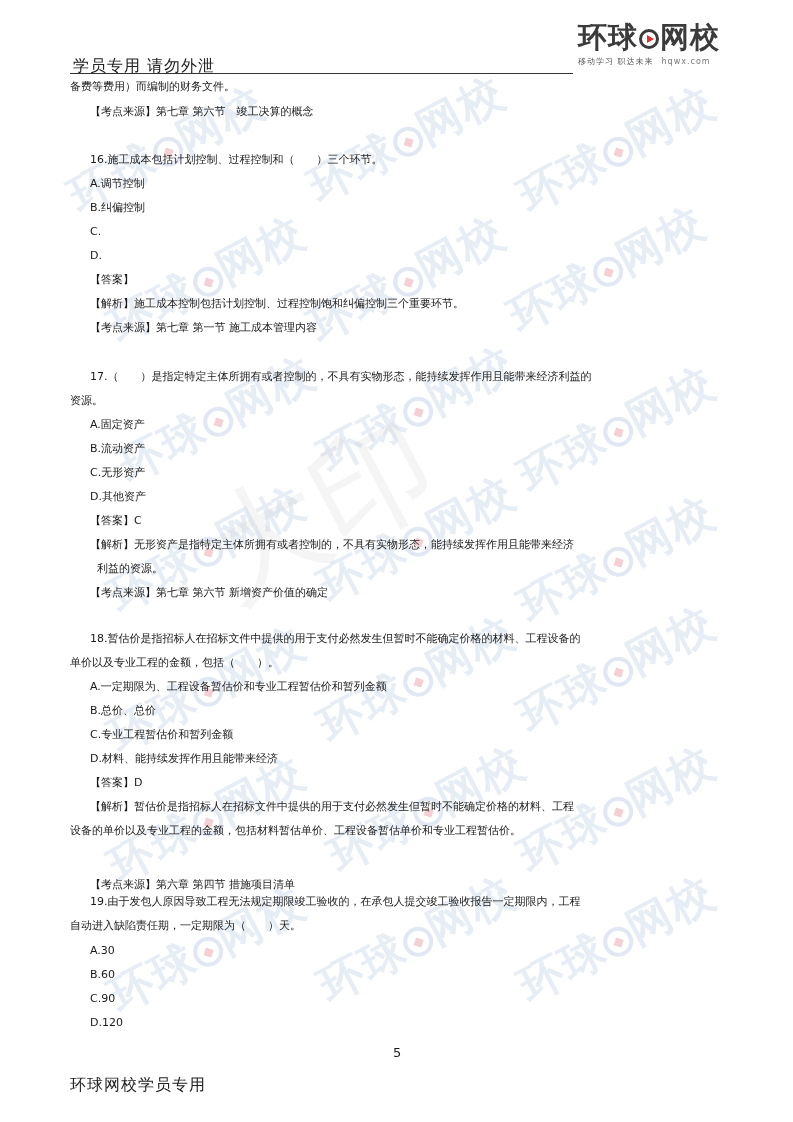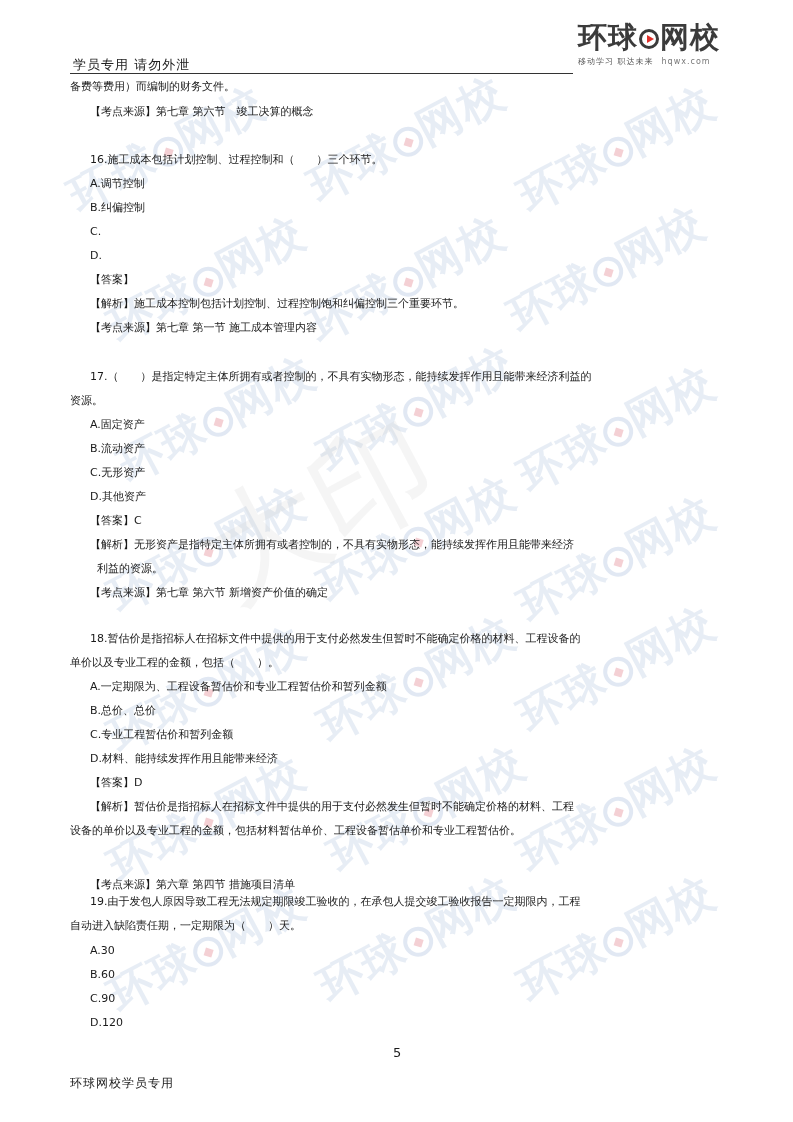--- a/index.html
+++ b/index.html
@@ -1,21 +1,21 @@
 <!DOCTYPE html>
 <html><head>
 <meta charset="utf-8">
 <style>
   html, body { margin: 0; padding: 0; background: #ffffff; }
   body { width: 793px; height: 1122px; position: relative; overflow: hidden;
          font-family: "DejaVu Sans", "Liberation Sans", sans-serif; color: #1a1a1a; }
   .page { position: absolute; left: 0; top: 0; width: 793px; height: 1122px; }
 
   
-  .hdr-left { position: absolute; left: 73px; top: 56px; font-size: 13px; letter-spacing: 1px; color: #222; }
+  .hdr-left { position: absolute; left: 73px; top: 56px; font-size: 16px; letter-spacing: 1px; color: #222; }
   .hdr-rule { position: absolute; left: 70px; top: 73px; width: 503px; border-top: 1px solid #333; }
   .logo { position: absolute; left: 578px; top: 20px; width: 150px; height: 56px; }
   .logo-main { font-size: 29px; font-weight: bold; color: #3b3b3b; letter-spacing: 1px; white-space: nowrap; line-height: 34px; }
   .logo-main .play { display: inline-block; width: 20px; height: 20px; border: 3px solid #3b3b3b; border-radius: 50%;
                      position: relative; vertical-align: -2px; margin: 0 1px; box-sizing: border-box; }
   .logo-main .play::after { content: ""; position: absolute; left: 5px; top: 3px; border-left: 7px solid #e0302a;
                             border-top: 4px solid transparent; border-bottom: 4px solid transparent; }
   .logo-sub { font-size: 8px; color: #555; letter-spacing: 1px; white-space: nowrap; margin-top: 2px; }
   .logo-sub .url { margin-left: 8px; color: #777; }
 
@@ -28,21 +28,21 @@
   .wm { position: absolute; font-size: 44px; font-weight: bold; color: rgba(170,190,220,0.28);
         transform: rotate(-28deg); white-space: nowrap; pointer-events: none; letter-spacing: 2px; }
   .wm .dot { display: inline-block; width: 30px; height: 30px; border: 4px solid rgba(170,190,220,0.35); border-radius: 50%;
              vertical-align: middle; position: relative; box-sizing: border-box; }
   .wm .dot::after { content: ""; position: absolute; left: 7px; top: 8px; width: 8px; height: 8px; background: rgba(230,150,160,0.45);
                     transform: rotate(45deg); }
   .wm-big { position: absolute; font-size: 120px; color: rgba(200,200,200,0.18); transform: rotate(-28deg);
             white-space: nowrap; pointer-events: none; }
 
   .pagenum { position: absolute; left: 393px; top: 1045px; font-size: 13px; }
-  .footer { position: absolute; left: 70px; top: 1075px; font-size: 12px; letter-spacing: 1px; color: #222; }
+  .footer { position: absolute; left: 70px; top: 1075px; font-size: 16px; letter-spacing: 1px; color: #222; }
 </style>
 </head>
 <body>
 
 <div class="page">
 
   <div class="wm" style="left:60px; top:120px;"><span>环球</span><span class="dot"></span><span>网校</span></div>
   <div class="wm" style="left:300px; top:110px;"><span>环球</span><span class="dot"></span><span>网校</span></div>
   <div class="wm" style="left:510px; top:120px;"><span>环球</span><span class="dot"></span><span>网校</span></div>
   <div class="wm" style="left:100px; top:250px;"><span>环球</span><span class="dot"></span><span>网校</span></div>

